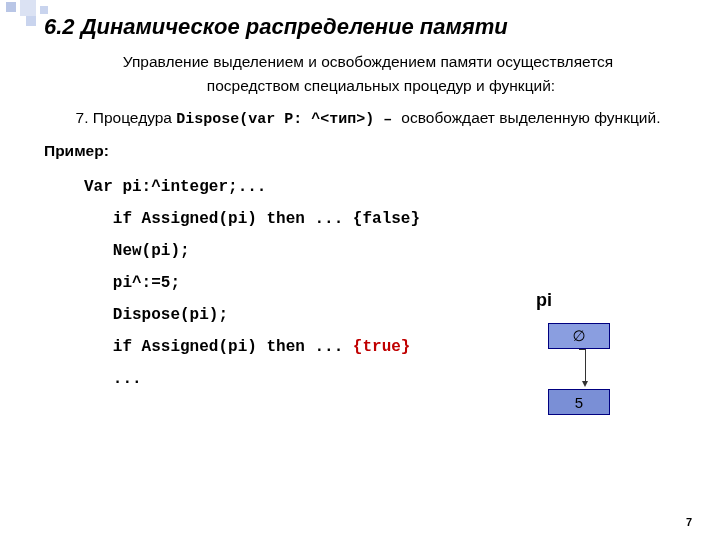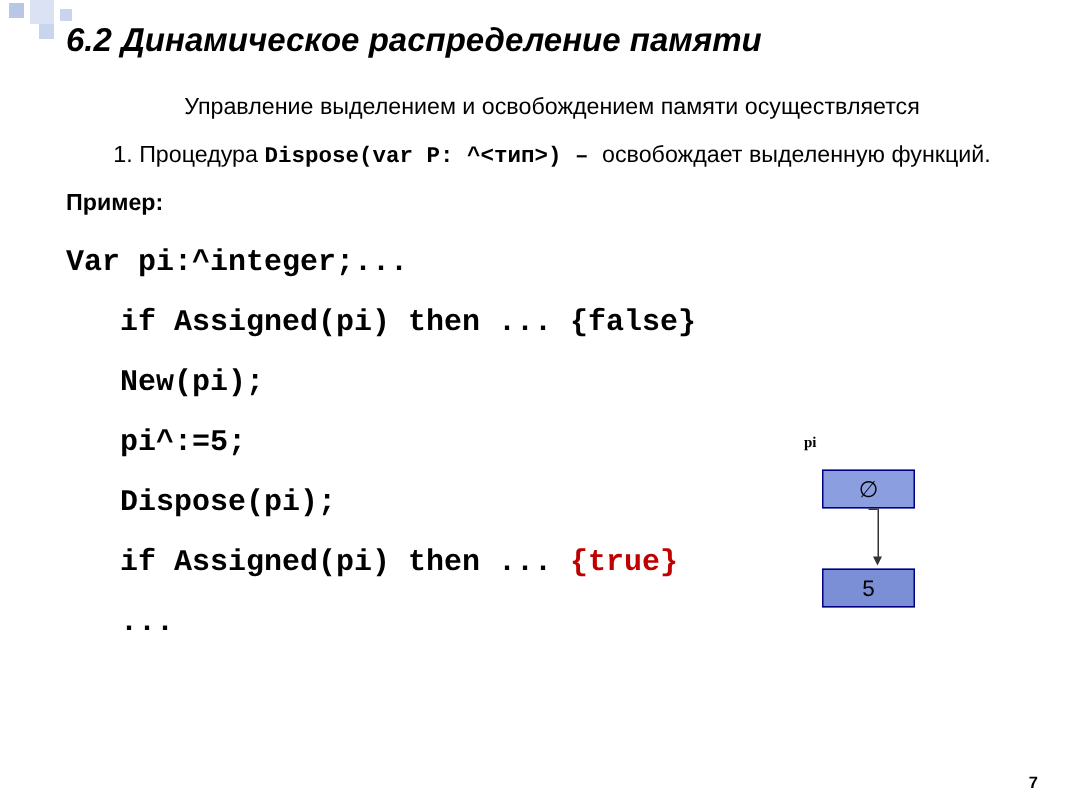--- a/index.html
+++ b/index.html
@@ -24,21 +24,21 @@
   .decor .sq {
     position: absolute;
     background: #dbe2f3;
   }
   .decor .s1 { left: 6px; top: 2px; width: 10px; height: 10px; background:#b9c6e6; }
   .decor .s2 { left: 20px; top: 0px; width: 16px; height: 16px; }
   .decor .s3 { left: 40px; top: 6px; width: 8px; height: 8px; background:#c9d4ee; }
   .decor .s4 { left: 26px; top: 16px; width: 10px; height: 10px; background:#c9d4ee; }
 
   h1.title {
-    margin: 0 0 20px 0;
+    margin: 0 0 10px 0;
     font-size: 22px;
     font-weight: bold;
     font-style: italic;
   }
   .body {
     font-size: 15.5px;
     line-height: 1.55;
   }
   .para { margin: 0 0 8px 0; }
   .hang { padding-left: 26px; text-indent: -26px; text-align: center; }
@@ -47,36 +47,37 @@
     font-weight: bold;
     font-size: 15px;
   }
   .bold { font-weight: bold; }
   .red { color: #c00000; }
 
   .example { margin-top: 2px; }
   .code-block {
     font-family: "Courier New", Courier, monospace;
     font-weight: bold;
-    font-size: 20px;
+    font-size: 16px;
     line-height: 2.0;
     white-space: pre;
+    margin-left: 40px;
   }
 
   .diagram {
     position: absolute;
     right: 60px;
     top: 290px;
     width: 130px;
     text-align: left;
   }
   .diagram .label {
-    font-family: Liberation Serif, serif;
+    font-family: Liberation Sans, sans-serif;
     font-weight: bold;
-    font-size: 10px;
+    font-size: 18px;
     margin-left: 6px;
     margin-bottom: 12px;
   }
   .diagram .box {
     width: 62px;
     height: 26px;
     border: 1px solid #000080;
     background: #7a8fd6;
     display: flex;
     align-items: center;
@@ -133,25 +134,26 @@
     <div class="sq s4"></div>
 </div>
 
 <div class="slide">
 
   <h1 class="title">6.2 Динамическое распределение памяти</h1>
 
   <div class="body">
     <p class="para hang">
       <span>Управление выделением и освобождением памяти осуществляется</span><br>
+      <span>посредством специальных процедур и функций:</span>
     </p>
 
 
     <p class="para hang">
-      <span>1. Процедура </span><span class="mono">Dispose(var P: ^&lt;тип&gt;)</span><span class="mono"> – </span><span>освобождает выделенную функций.</span>
+      <span>7. Процедура </span><span class="mono">Dispose(var P: ^&lt;тип&gt;)</span><span class="mono"> – </span><span>освобождает выделенную функций.</span>
     </p>
 
     <p class="para bold example">Пример:</p>
 
     <div class="code-block"><span>Var pi:^integer;</span><span>...</span>
 <span>   if Assigned(pi) then ... </span><span>{false}</span>
 <span>   New(pi);</span>
 <span>   pi^:=5;</span>
 <span>   Dispose(pi);</span>
 <span>   if Assigned(pi) then ... </span><span class="red">{true}</span>

